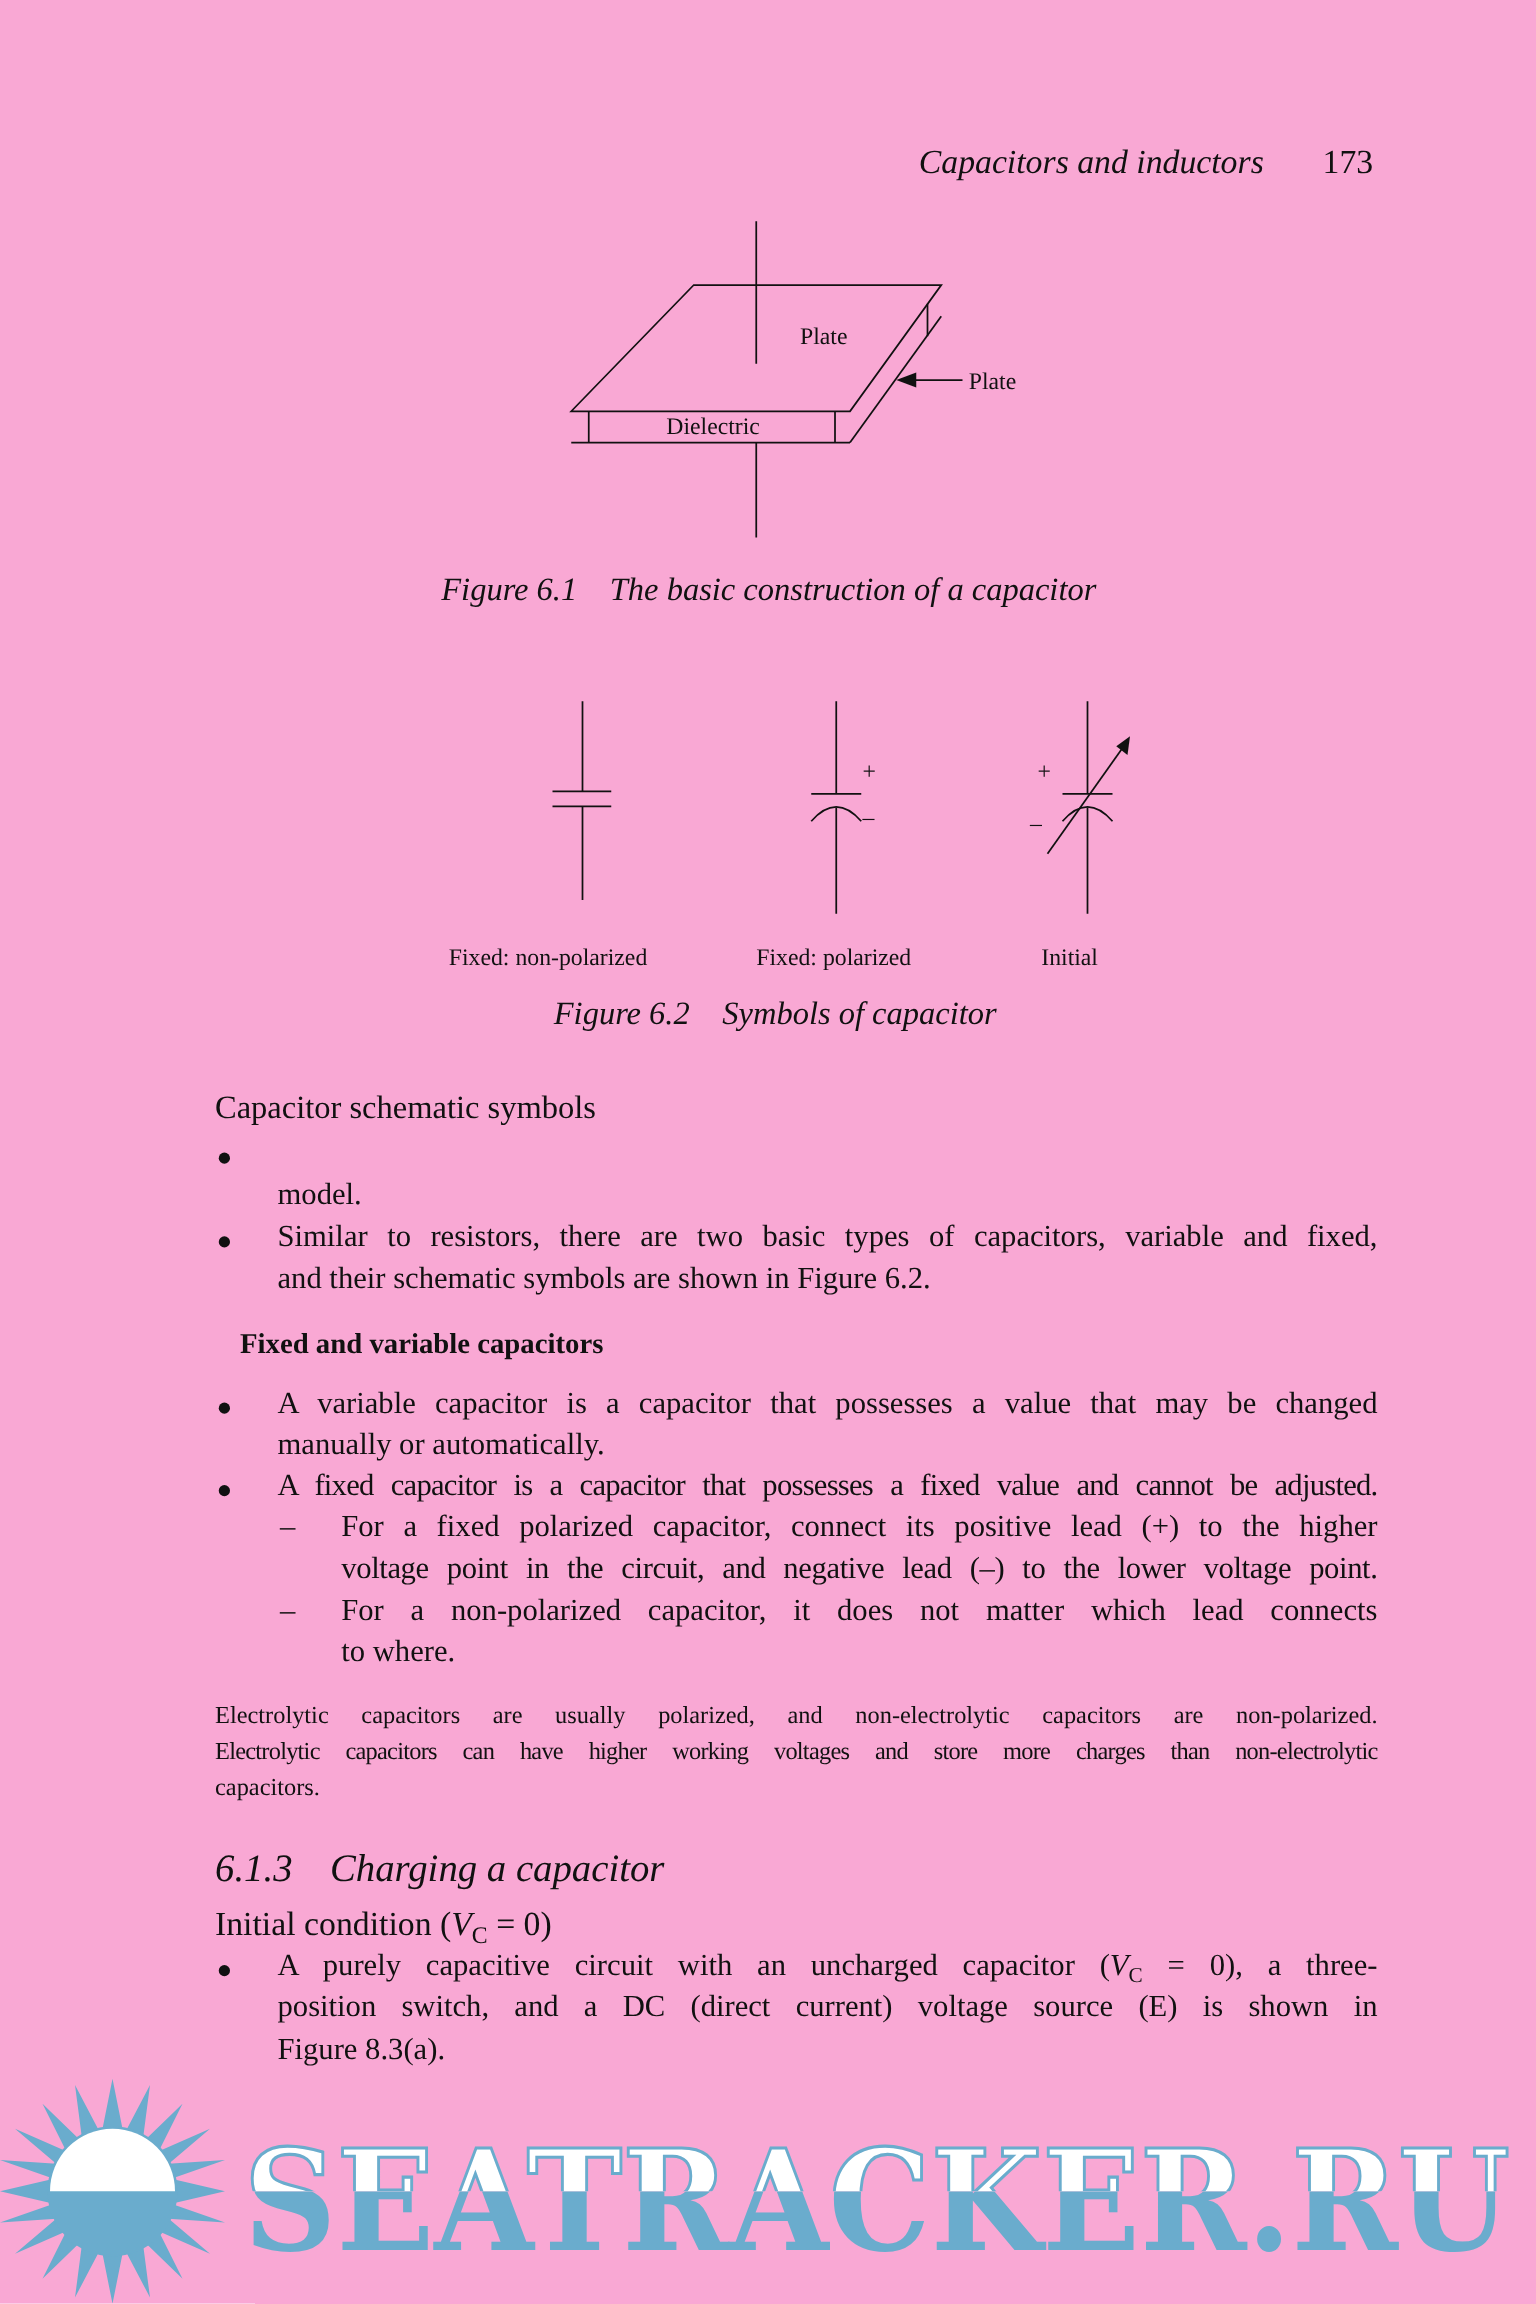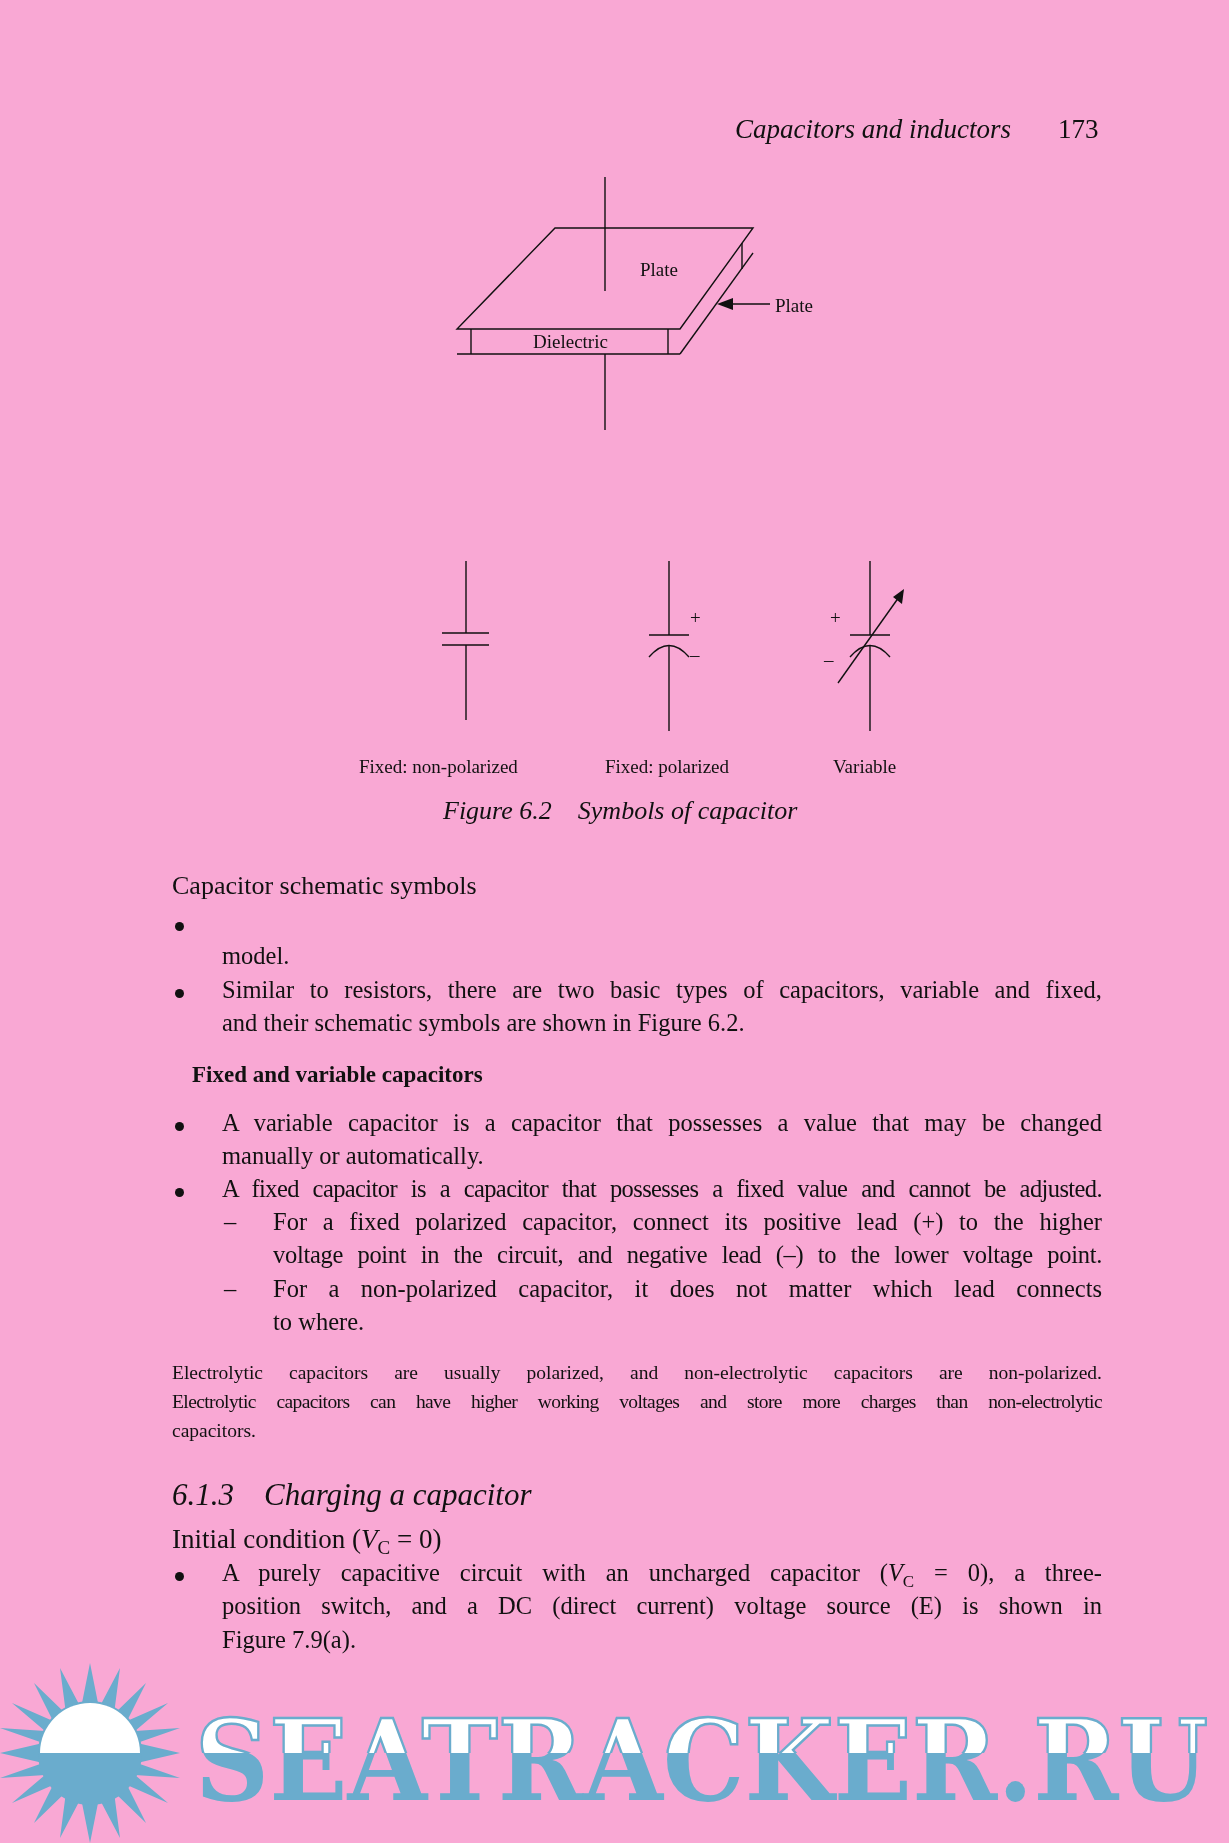--- a/index.html
+++ b/index.html
@@ -78,29 +78,32 @@
       </g>
       <text x="195" y="1800" textLength="1013" lengthAdjust="spacingAndGlyphs" font-family="'DejaVu Serif', serif" font-weight="bold" font-size="112" fill="#6aaccd" clip-path="url(#lowerHalf)">SEATRACKER.RU</text>
       <text x="195" y="1800" textLength="1013" lengthAdjust="spacingAndGlyphs" font-family="'DejaVu Serif', serif" font-weight="bold" font-size="112" fill="#ffffff" stroke="#6aaccd" stroke-width="2.5" clip-path="url(#upperHalf)">SEATRACKER.RU</text>
     </g>
   </svg>
 
   <span class="abs lbl" style="left:640px; top:260px;">Plate</span>
   <span class="abs lbl" style="left:775px; top:296px;">Plate</span>
   <span class="abs lbl" style="left:533px; top:332px;">Dielectric</span>
 
+  <div class="abs cap" style="left:353px; top:459px;">
+    <span>Figure 6.1</span><span style="display:inline-block;width:26px;"></span><span>The basic construction of a capacitor</span>
+  </div>
 
   <span class="abs lbl" style="left:690px; top:608px;">+</span>
   <span class="abs lbl" style="left:690px; top:645px;">–</span>
   <span class="abs lbl" style="left:830px; top:608px;">+</span>
   <span class="abs lbl" style="left:824px; top:650px;">–</span>
 
   <span class="abs lbl" style="left:359px; top:757px;">Fixed: non-polarized</span>
   <span class="abs lbl" style="left:605px; top:757px;">Fixed: polarized</span>
-  <span class="abs lbl" style="left:833px; top:757px;">Variable</span>
+  <span class="abs lbl" style="left:833px; top:757px;">Initial</span>
 
   <div class="abs cap" style="left:443px; top:798px;">
     <span>Figure 6.2</span><span style="display:inline-block;width:26px;"></span><span>Symbols of capacitor</span>
   </div>
 
   <span class="abs h3" style="left:172px; top:873px;">Capacitor schematic symbols</span>
 
   <div class="bullet" style="left:175px; top:922px;"></div>
   <span class="abs body" style="left:222px; top:944px;">model.</span>
 
@@ -135,15 +138,15 @@
 
   <div class="abs h3" style="left:172px; top:1526px; font-size:27px;">
     <span>Initial condition (</span><i>V</i><sub style="font-size:19px;">C</sub><span> = 0)</span>
   </div>
 
   <div class="bullet" style="left:175px; top:1572px;"></div>
   <div class="abs body just" style="left:222px; top:1561px; width:880px;">
     <span>A purely capacitive circuit with an uncharged capacitor (</span><i>V</i><sub style="font-size:17px;">C</sub><span> = 0), a three-</span>
   </div>
   <span class="abs body just" style="left:222px; top:1594px; width:880px;">position switch, and a DC (direct current) voltage source (E) is shown in</span>
-  <span class="abs body" style="left:222px; top:1628px;">Figure 7.9(a).</span>
+  <span class="abs body" style="left:222px; top:1628px;">Figure 8.3(a).</span>
 
 </div>
 
 </body></html>

